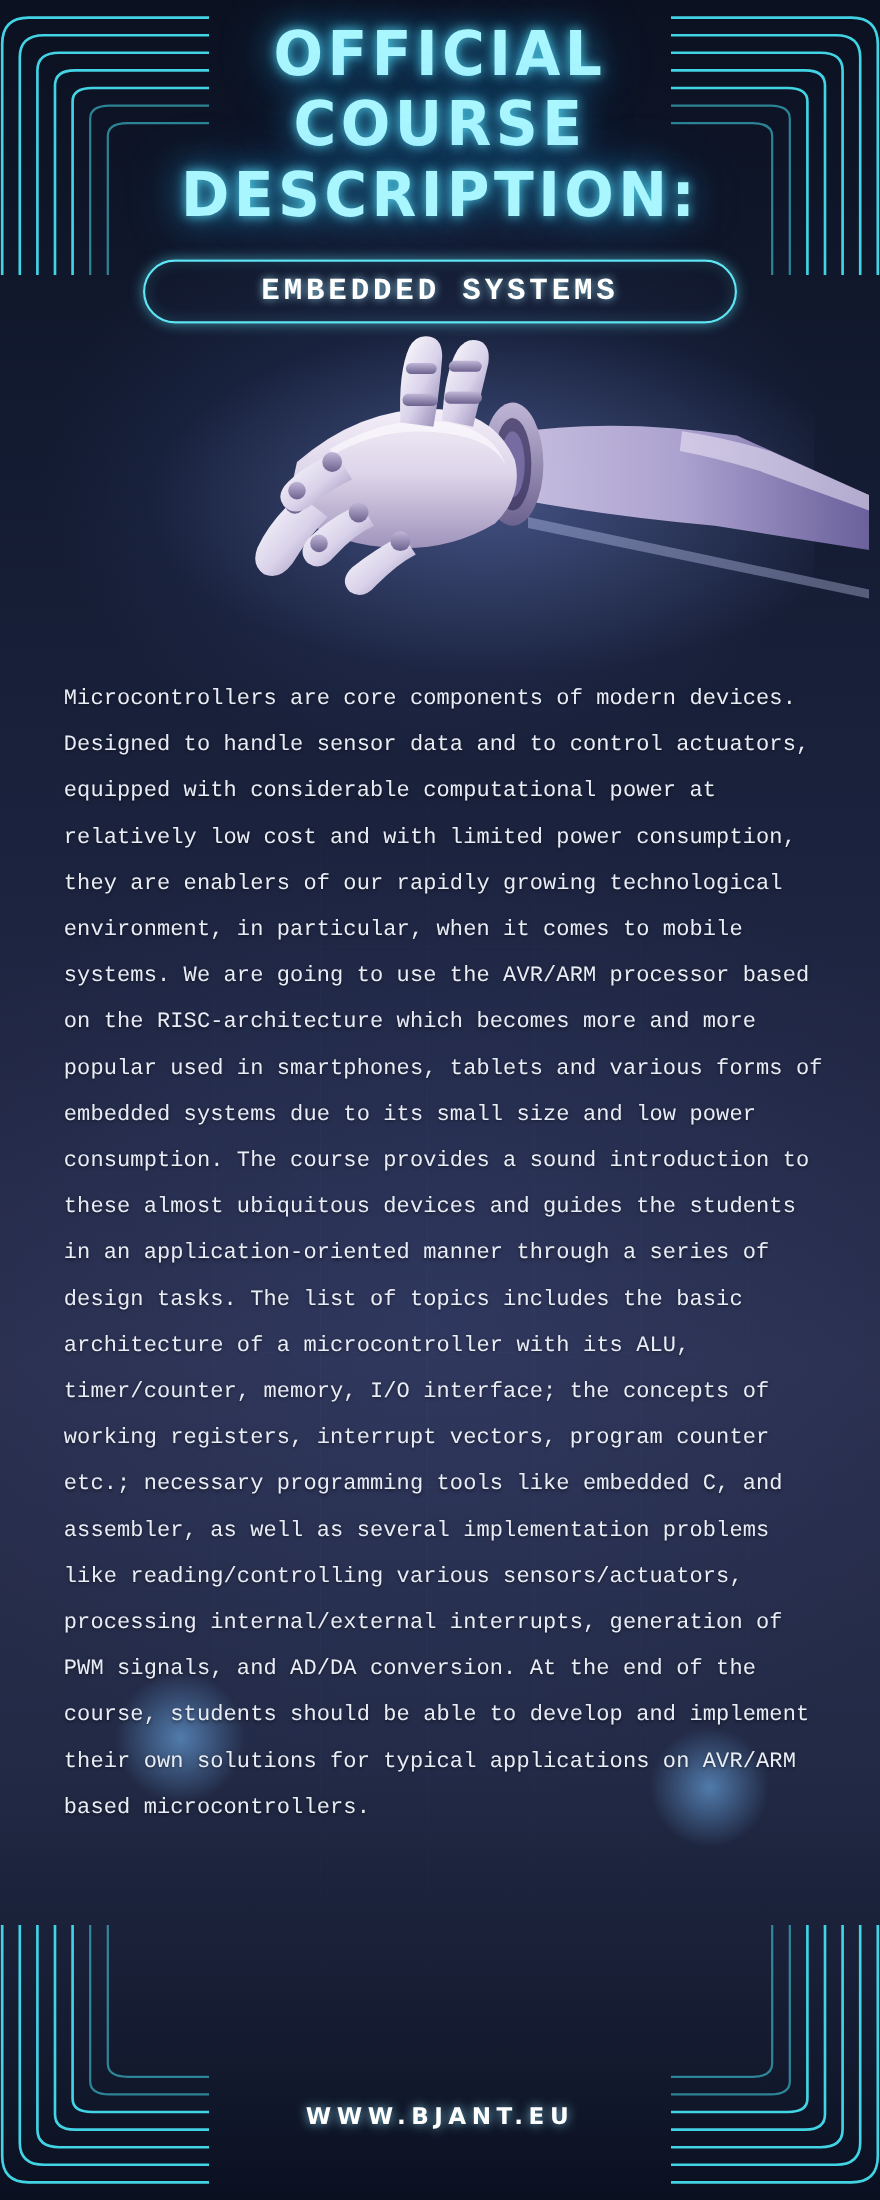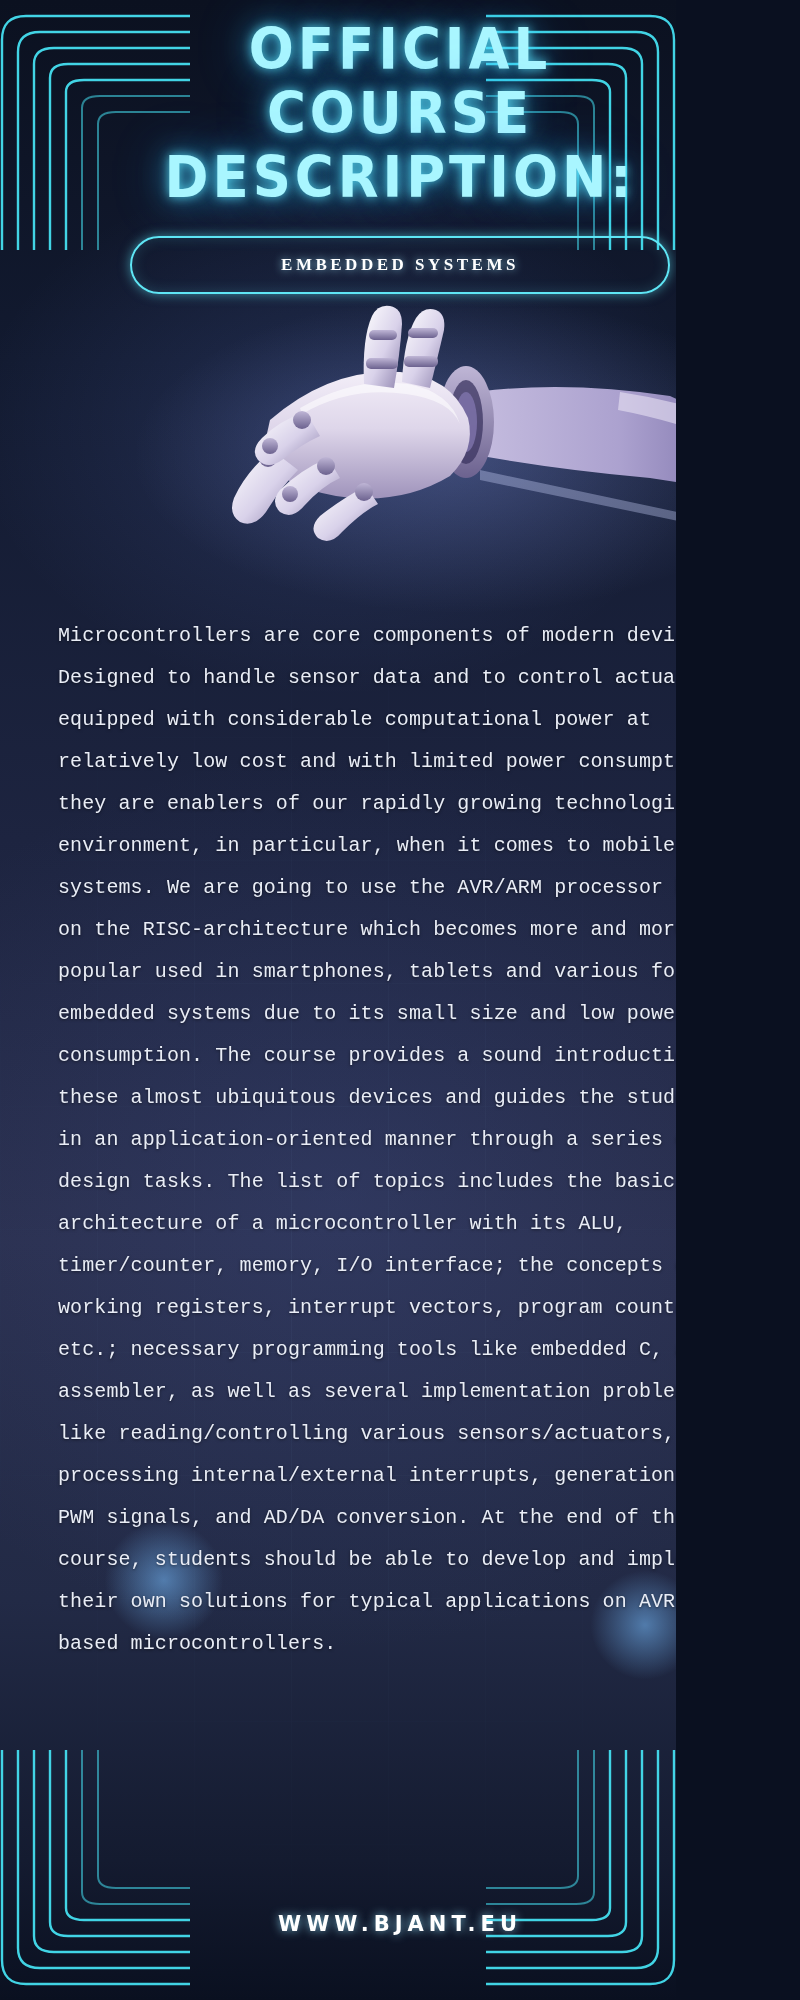--- a/index.html
+++ b/index.html
@@ -4,21 +4,21 @@
 <style>
   * { margin:0; padding:0; box-sizing:border-box; }
   html, body {
     width:800px; height:2000px;
     background:#0a1020;
     font-family:"Liberation Sans", sans-serif;
     overflow:hidden;
   }
   .poster {
     position:relative;
-    width:676px; height:2000px;
+    width:800px; height:2000px;
     background:
       radial-gradient(ellipse 520px 380px at 50% 430px, rgba(120,150,255,0.16), rgba(0,0,0,0) 70%),
       radial-gradient(ellipse 700px 600px at 50% 1200px, rgba(70,90,160,0.22), rgba(0,0,0,0) 75%),
       linear-gradient(180deg,#0b1120 0%,#121a30 18%,#1d2440 42%,#2a2f4d 62%,#222a46 80%,#141b30 93%,#0a1020 100%);
     overflow:hidden;
   }
   
   .circuit-bg {
     position:absolute; inset:0;
     opacity:0.16;
@@ -57,23 +57,23 @@
   }
   .subtitle-pill {
     margin:26px auto 0;
     width:540px; height:58px;
     border:2px solid #5fe6f5;
     border-radius:30px;
     box-shadow:0 0 12px rgba(95,230,245,0.55), inset 0 0 14px rgba(95,230,245,0.18);
     display:flex; align-items:center; justify-content:center;
   }
   .subtitle-text {
-    font-family:Liberation Serif, serif;
+    font-family:Liberation Mono, monospace;
     font-weight:bold;
-    font-size:17px;
+    font-size:28px;
     letter-spacing:3.5px;
     color:#ffffff;
     text-shadow:0 0 8px rgba(160,235,255,0.8);
   }
 
   
   .hand-area { position:absolute; top:320px; left:0; width:800px; height:260px; }
   .hand-glow {
     position:absolute; left:120px; top:-30px; width:620px; height:330px;
     background:radial-gradient(ellipse at 55% 50%, rgba(150,170,255,0.28), rgba(150,170,255,0) 68%);

